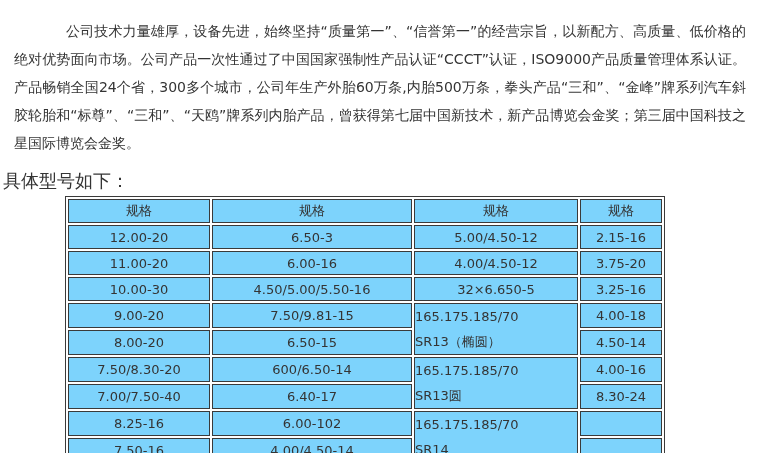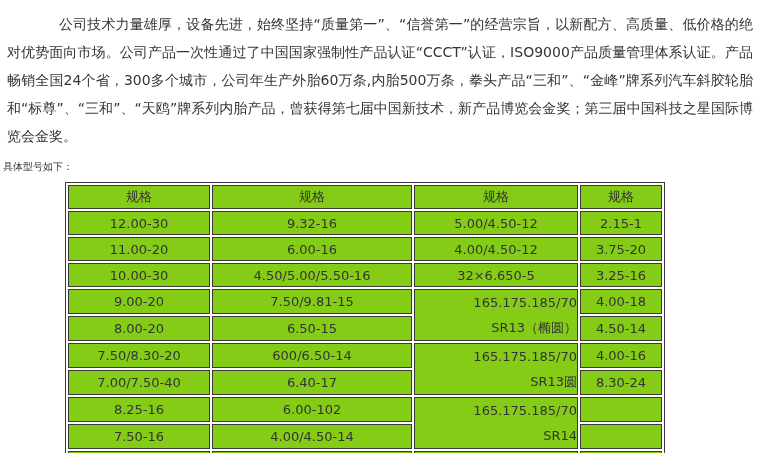--- a/index.html
+++ b/index.html
@@ -13,27 +13,27 @@
     overflow: hidden;
     font-family: "DejaVu Sans", sans-serif;
     color: #343434;
   }
   .intro {
     padding: 6px 3px 0 3px;
     font-size: 14px;
     line-height: 28px;
   }
   .intro p {
-    margin: 4px;
+    margin: 11px;
     text-indent: 52px;
     text-align: justify;
   }
   .models-label {
     padding: 2px 3px 0 3px;
-    font-size: 10px;
+    font-size: 18px;
     line-height: 22px;
   }
   table.spec-table {
     border-collapse: separate;
     border-spacing: 2px;
     border: 1px solid #3a3a3a;
     margin: 4px 0 0 65px;
     table-layout: fixed;
     width: 600px;
     background: #ffffff;
@@ -42,32 +42,32 @@
   .spec-table td {
     border: 1px solid #3a3a3a;
     text-align: center;
     vertical-align: middle;
     font-size: 13px;
     font-weight: normal;
     height: 22px;
     padding: 0 2px;
     overflow: hidden;
     white-space: nowrap;
-    background: #84cc16;
+    background: #7dd3fc;
     margin-left: 12px;
   }
   .spec-table col.c1 { width: 142px; }
   .spec-table col.c2 { width: 200px; }
   .spec-table col.c3 { width: 164px; }
   .spec-table col.c4 { width: 82px; }
   .spec-table td.merged { padding: 0; }
   .cell-line {
     height: 25px;
     line-height: 25px;
-    text-align: right;
+    text-align: left;
   }
 </style>
 </head>
 <body>
 
 <div class="intro">
   <p>公司技术力量雄厚，设备先进，始终坚持“质量第一”、“信誉第一”的经营宗旨，以新配方、高质量、低价格的绝对优势面向市场。公司产品一次性通过了中国国家强制性产品认证“CCCT”认证，ISO9000产品质量管理体系认证。产品畅销全国24个省，300多个城市，公司年生产外胎60万条,内胎500万条，拳头产品“三和”、“金峰”牌系列汽车斜胶轮胎和“标尊”、“三和”、“天鸥”牌系列内胎产品，曾获得第七届中国新技术，新产品博览会金奖；第三届中国科技之星国际博览会金奖。</p>
 </div>
 
 <div class="models-label">具体型号如下：</div>
@@ -82,24 +82,24 @@
   <thead>
     <tr>
         <th>规格</th>
         <th>规格</th>
         <th>规格</th>
         <th>规格</th>
       </tr>
   </thead>
   <tbody>
       <tr>
-        <td>12.00-30</td>
-        <td>9.32-16</td>
+        <td>12.00-20</td>
+        <td>6.50-3</td>
         <td>5.00/4.50-12</td>
-        <td>2.15-1</td>
+        <td>2.15-16</td>
       </tr>
       <tr>
         <td>11.00-20</td>
         <td>6.00-16</td>
         <td>4.00/4.50-12</td>
         <td>3.75-20</td>
       </tr>
       <tr>
         <td>10.00-30</td>
         <td>4.50/5.00/5.50-16</td>

